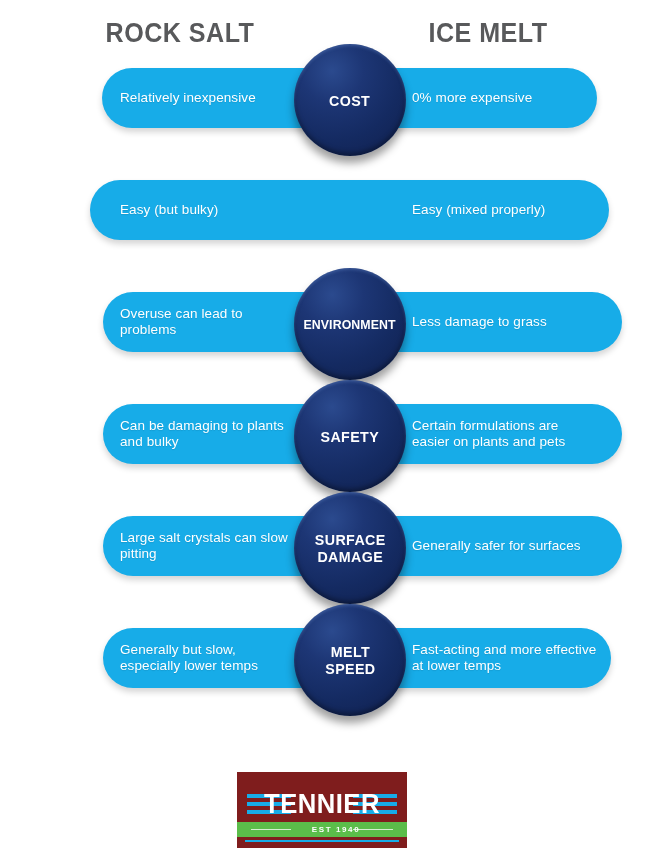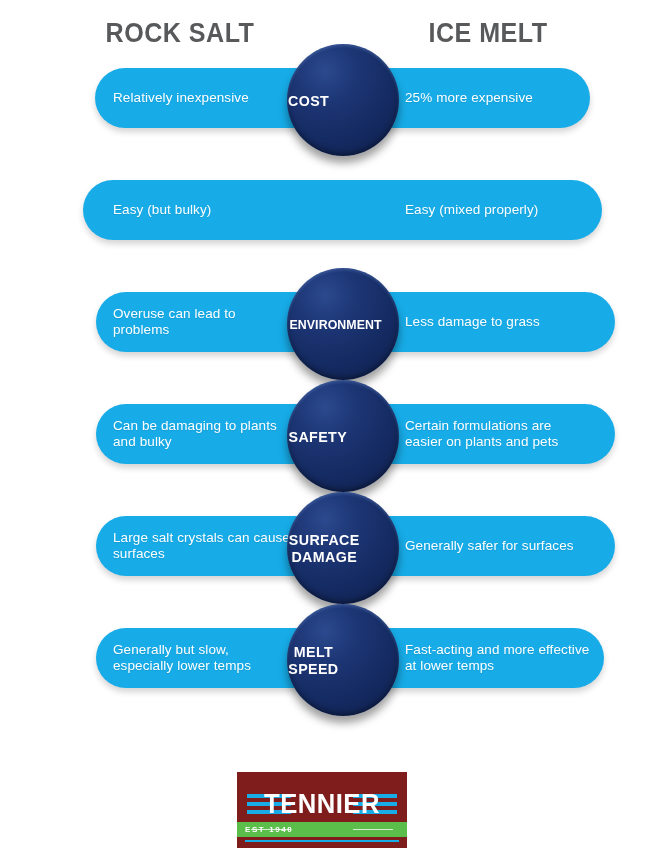--- a/index.html
+++ b/index.html
@@ -36,21 +36,21 @@
     text-align: center;
     transform: scaleX(0.93);
   }
   .col-title.left  { left: 80px;  width: 200px; }
   .col-title.right { left: 388px; width: 200px; }
 
   
   .rows {
     position: absolute;
     top: 0;
-    left: 9px;
+    left: 16px;
     width: 542px;
     height: 760px;
   }
   .cmp-row {
     position: absolute;
     left: 0;
     width: 671px;
     height: 116px;
   }
 
@@ -89,21 +89,21 @@
     height: 112px;
     border-radius: 50%;
     background:
       radial-gradient(circle at 34% 24%, #2b4a8e 0%, #1d3675 28%, #142a61 62%, #101f4c 100%);
     box-shadow:
       0 7px 9px rgba(0, 0, 0, 0.38),
       inset 0 2px 3px rgba(120, 160, 230, 0.30),
       inset 0 -3px 5px rgba(0, 0, 0, 0.35);
     display: flex;
     align-items: center;
-    justify-content: flex-start;
+    justify-content: center;
     z-index: 5;
   }
   .badge-label {
     color: #ffffff;
     font-family: "Liberation Sans Narrow", "Liberation Sans", sans-serif;
     font-weight: bold;
     font-size: 15px;
     line-height: 17px;
     letter-spacing: 0.4px;
     text-align: center;
@@ -159,26 +159,26 @@
   .logo-green {
     position: absolute;
     left: 0;
     top: 50px;
     width: 170px;
     height: 15px;
     background: #5bbd4a;
   }
   .logo-est {
     position: absolute;
-    left: 8px;
+    left: 14px;
     top: 50px;
     width: 170px;
     height: 15px;
     line-height: 15px;
-    text-align: left;
+    text-align: center;
     color: #ffffff;
     font-size: 8px;
     letter-spacing: 1.6px;
     font-weight: bold;
     z-index: 2;
   }
   .logo-est-rule {
     position: absolute;
     top: 57px;
     height: 1px;
@@ -200,21 +200,21 @@
 
 <div class="header-row">
   <div class="col-title left">ROCK SALT</div>
   <div class="col-title right">ICE MELT</div>
 </div>
 
 <div class="rows" id="rows-container">
     <div class="cmp-row" style="top: 58px;">
       <div class="pill" style="left: 86px; width: 495px;"></div>
       <div class="side-text left">Relatively inexpensive</div>
-      <div class="side-text right">25% more expensive</div>
+      <div class="side-text right">0% more expensive</div>
       <div class="badge">
         <div class="badge-label">COST</div>
       </div>
     </div>
     <div class="cmp-row" style="top: 170px;">
       <div class="pill" style="left: 74px; width: 519px;"></div>
       <div class="side-text left">Easy (but bulky)</div>
       <div class="side-text right">Easy (mixed properly)</div>
     </div>
     <div class="cmp-row" style="top: 282px;">
@@ -228,21 +228,21 @@
     <div class="cmp-row" style="top: 394px;">
       <div class="pill" style="left: 87px; width: 519px;"></div>
       <div class="side-text left">Can be damaging to plants and bulky</div>
       <div class="side-text right">Certain formulations are easier on plants and pets</div>
       <div class="badge">
         <div class="badge-label">SAFETY</div>
       </div>
     </div>
     <div class="cmp-row" style="top: 506px;">
       <div class="pill" style="left: 87px; width: 519px;"></div>
-      <div class="side-text left">Large salt crystals can cause surfaces</div>
+      <div class="side-text left">Large salt crystals can slow pitting</div>
       <div class="side-text right align-right">Generally safer for surfaces</div>
       <div class="badge">
         <div class="badge-label">SURFACE
 DAMAGE</div>
       </div>
     </div>
     <div class="cmp-row" style="top: 618px;">
       <div class="pill" style="left: 87px; width: 508px;"></div>
       <div class="side-text left">Generally but slow, especially lower temps</div>
       <div class="side-text right">Fast-acting and more effective at lower temps</div>

